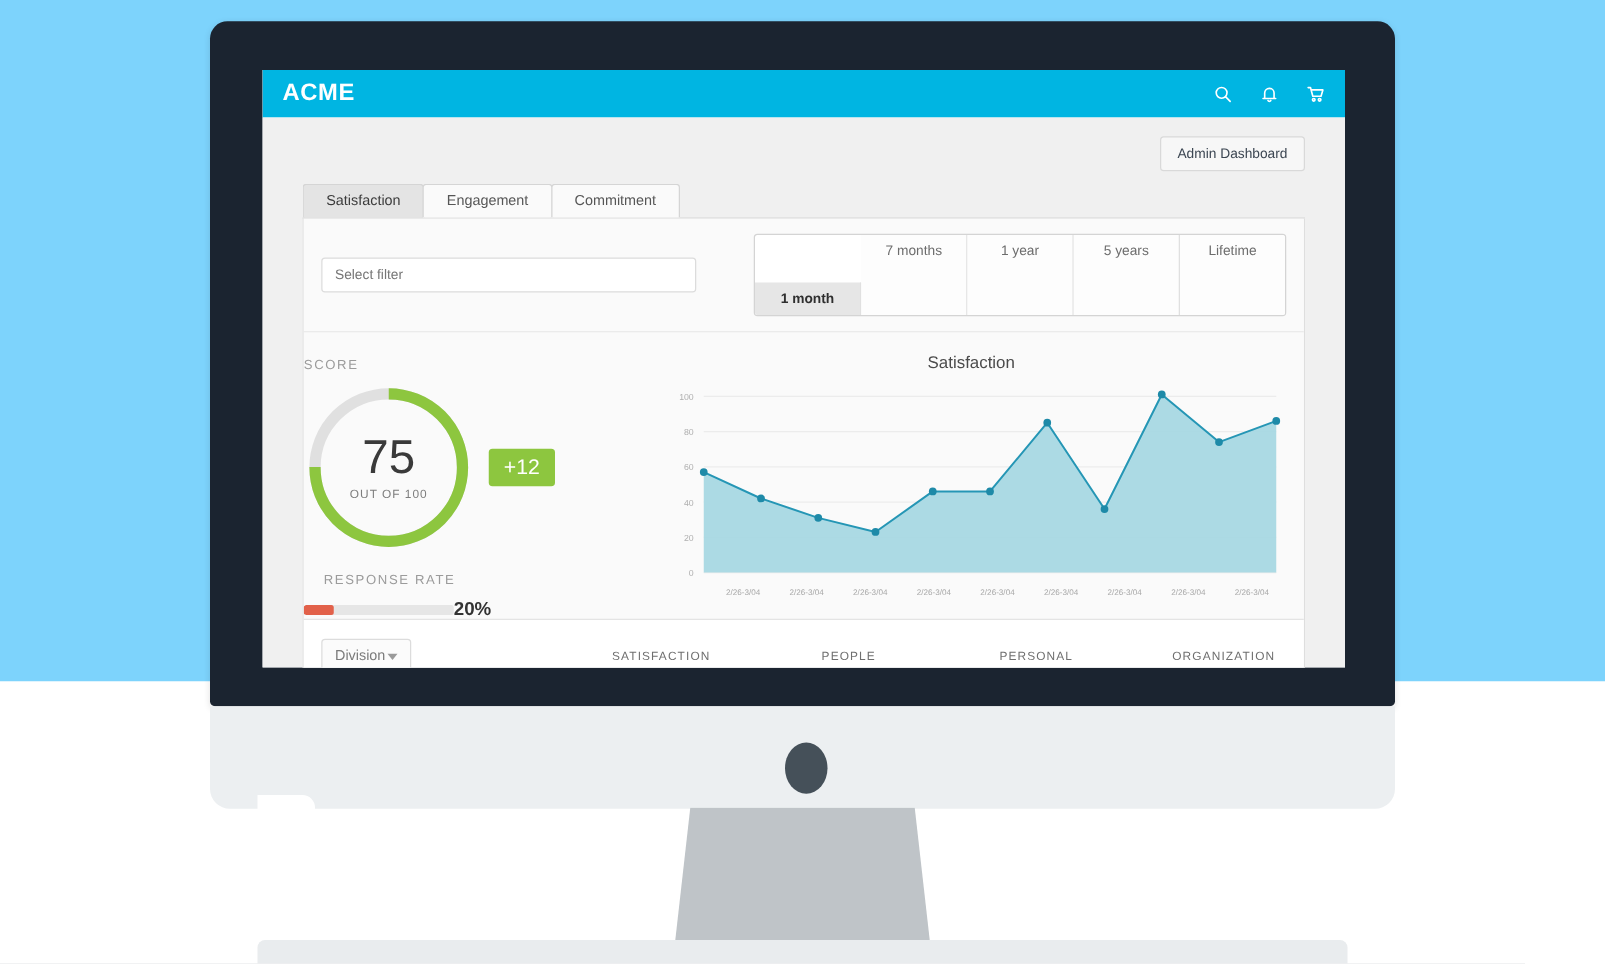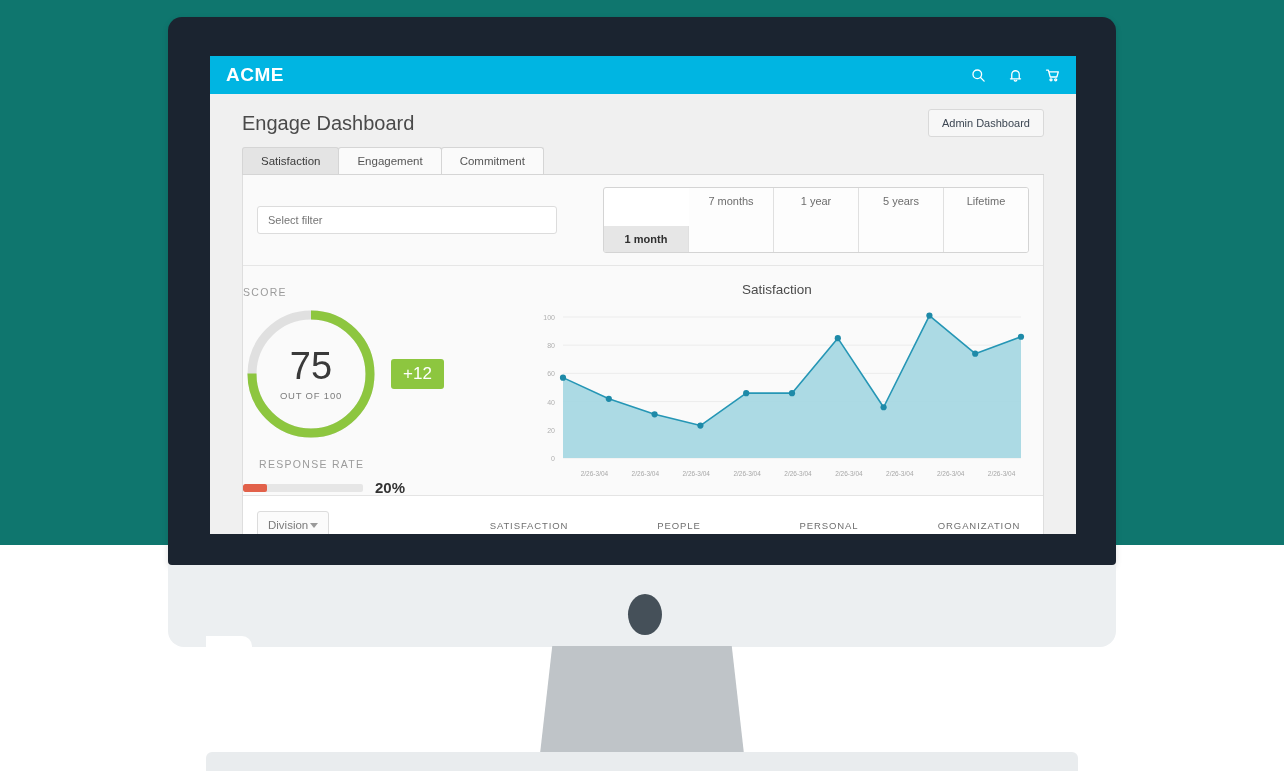--- a/index.html
+++ b/index.html
@@ -12,21 +12,21 @@
     height: 771px;
     overflow: hidden;
     font-family: "Liberation Sans", sans-serif;
     -webkit-font-smoothing: antialiased;
   }
 
   .scene {
     position: relative;
     width: 1284px;
     height: 545px;
-    background: #0f766e;
+    background: #7dd3fc;
   }
 
   
   .monitor-bezel {
     position: absolute;
     left: 168px;
     top: 17px;
     width: 948px;
     height: 548px;
     background: #1b2430;
@@ -280,21 +280,20 @@
     font-size: 17px;
     font-weight: normal;
     padding: 5px 12px;
     border-radius: 3px;
   }
   .rr-caption { margin-top: 16px; margin-left: 16px; }
   .rr-row {
     display: flex;
     align-items: center;
     margin-top: 9px;
-    gap: 12px;
   }
   .rr-track {
     width: 120px;
     height: 8px;
     background: #e6e6e6;
     border-radius: 2px;
     overflow: hidden;
   }
   .rr-fill {
     height: 100%;
@@ -402,21 +401,20 @@
             <circle cx="6.4" cy="12.6" r="1.1"></circle>
               <circle cx="11.4" cy="12.6" r="1.1"></circle>
           </svg>
         </span>
       </div>
     </div>
 
     <div class="page">
 
       <div class="page-head">
-        <div class="page-title">Engage Dashboard</div>
         <button class="admin-btn">Admin Dashboard</button>
       </div>
 
       <div class="tabs">
         <div class="tab active">Satisfaction</div>
         <div class="tab">Engagement</div>
         <div class="tab">Commitment</div>
       </div>
 
       <div class="card">

